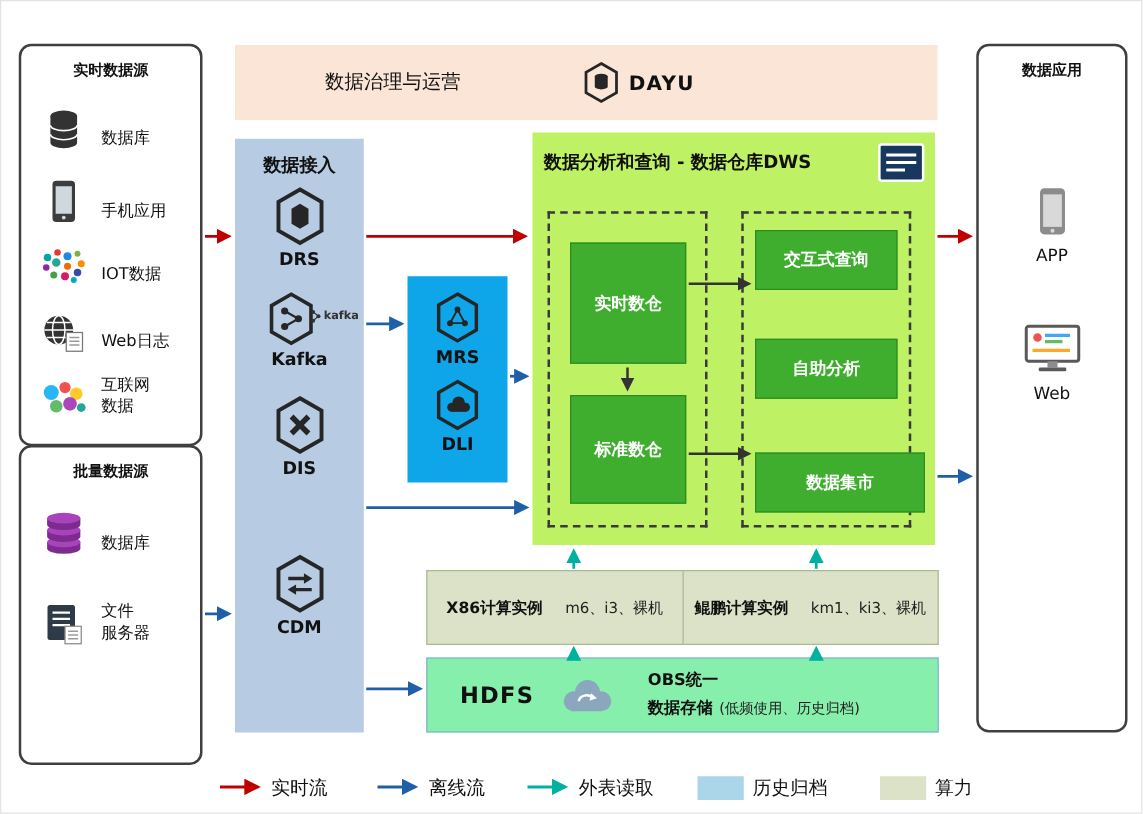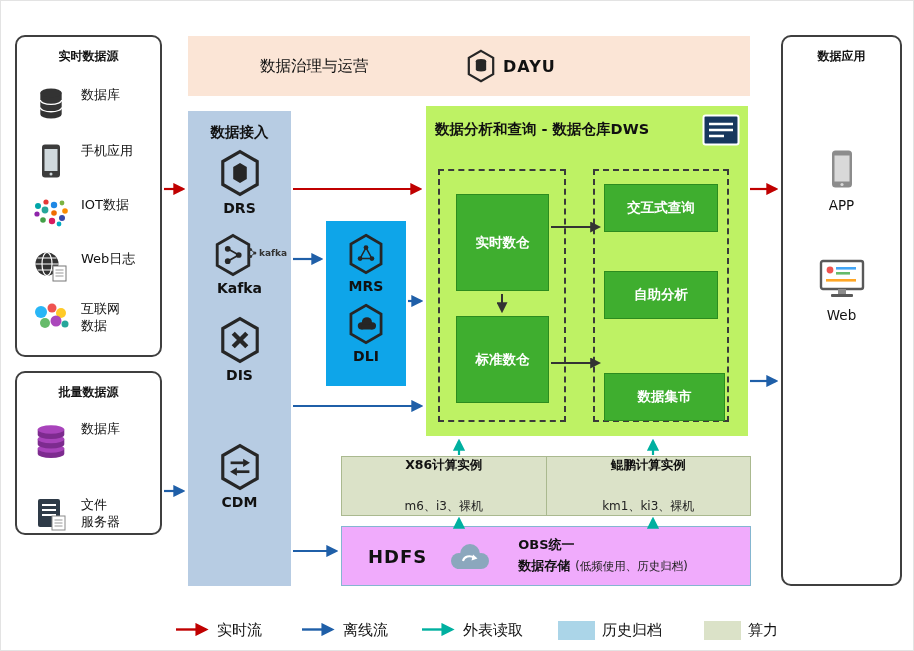--- a/index.html
+++ b/index.html
@@ -1,43 +1,43 @@
 <!DOCTYPE html>
 <html><head>
 <meta charset="utf-8">
 <style>
   *{margin:0;padding:0;box-sizing:border-box}
   body{font-family:"DejaVu Sans","Liberation Sans",sans-serif;background:#fff}
   #canvas{position:relative;width:914px;height:651px;background:#fff;border:1px solid #e3e3e3;overflow:hidden}
   .abs{position:absolute}
   .panel{position:absolute;border:2px solid #3f3f3f;border-radius:10px;background:#fff}
   .panel-title{position:absolute;top:11px;left:0;right:0;text-align:center;font-weight:bold;font-size:12px;color:#111}
-  .src-item{position:absolute;left:12px;right:6px;display:flex;align-items:flex-start;gap:8px}
+  .src-item{position:absolute;left:12px;right:6px;display:flex;align-items:flex-end;gap:8px}
   .src-icon{flex:0 0 44px;display:flex;justify-content:center;align-items:center}
   .src-label{font-size:13px;color:#111;line-height:1.3;white-space:pre-line}
   .banner{position:absolute;left:187px;top:35px;width:562px;height:60px;background:#fbe5d6}
   .banner-title{position:absolute;left:72px;top:50%;transform:translateY(-50%);font-weight:normal;font-size:15.5px;color:#111}
   .dayu-group{position:absolute;left:278px;top:50%;transform:translateY(-50%);display:flex;align-items:center;gap:7px}
   .dayu-text{font-weight:bold;font-size:16px;color:#111;letter-spacing:1px}
   .col{position:absolute;left:187px;top:110px;width:103px;height:475px;background:#b7cce3}
   .col-title{position:absolute;top:12px;left:0;right:0;text-align:center;font-weight:bold;font-size:14.5px;color:#111}
   .svc{position:absolute;left:0;right:0;display:flex;flex-direction:column;align-items:center}
   .svc-label{font-weight:bold;font-size:14px;color:#111;margin-top:3px}
   .kafka-badge{position:absolute;right:4px;top:14px;display:flex;align-items:center;gap:2px;font-size:9px;font-weight:bold;color:#333}
   .graybox{position:absolute;left:325px;top:220px;width:80px;height:165px;background:#0ea5e9}
   .yellow{position:absolute;left:425px;top:105px;width:322px;height:330px;background:#bef264}
   .dws-title{position:absolute;font-weight:bold;font-size:14.5px;color:#111}
   .dashed{position:absolute;border:2px dashed #3a3a3a}
   .greenbox{position:absolute;background:#3fae2f;border:1px solid #2c8c1f;color:#fff;font-weight:bold;font-size:13.5px;display:flex;align-items:center;justify-content:center;text-align:center}
   .khaki{position:absolute;left:340px;top:455px;width:410px;height:60px;background:#dbe2c8;border:1px solid #aab98f;display:flex}
-  .kcell{flex:1;display:flex;flex-direction:column;align-items:center;justify-content:space-between;gap:18px}
+  .kcell{flex:1;display:flex;flex-direction:row;align-items:center;justify-content:center;gap:18px}
   .kcell + .kcell{border-left:1px solid #aab98f}
   .ktitle{font-weight:bold;font-size:12.5px;color:#111}
   .ksub{font-size:12px;color:#222}
-  .hdfs{position:absolute;left:340px;top:525px;width:410px;height:60px;background:#f0abfc;border:1px solid #84b6d0;display:flex;align-items:center;padding-left:26px}
+  .hdfs{position:absolute;left:340px;top:525px;width:410px;height:60px;background:#86efac;border:1px solid #84b6d0;display:flex;align-items:center;padding-left:26px}
   .hdfs-label{font-weight:bold;font-size:18px;color:#111;letter-spacing:1px}
   .obs-block{margin-left:23px;line-height:1.35}
   .obs-b{font-weight:bold;font-size:13px;color:#111}
   .obs-note{font-size:11.5px;color:#222}
   .legend-label{position:absolute;top:620px;font-size:15px;color:#111}
   .swatch{position:absolute;top:620px;width:37px;height:19px}
   .sw-archive{background:#abd5e8}
   .sw-compute{background:#dbe2c8}
   #flows{position:absolute;left:0;top:0;pointer-events:none;z-index:5}
 </style>
@@ -120,21 +120,21 @@
             <circle cx="14" cy="22" r="5" fill="#66bb6a"></circle>
           <circle cx="25" cy="20" r="5.5" fill="#ab47bc"></circle>
             <circle cx="34" cy="23" r="3.5" fill="#26a69a"></circle>
         </svg>
       </span>
       <span class="src-label">互联网
 数据</span>
     </div>
   </div>
 
-  <div class="panel" style="left:14px;top:370px;width:147px;height:164px">
+  <div class="panel" style="left:14px;top:355px;width:147px;height:256px">
     <div class="panel-title">批量数据源</div>
     <div class="src-item" style="top:48px">
       <span class="src-icon">
         <svg width="38" height="38" viewBox="0 0 40 40">
           <path d="M6 29 v5.5 a14 4.5 0 0 0 28 0 v-5.5" fill="#7d2b8f"></path>
             <ellipse cx="20" cy="29" rx="14" ry="4.5" fill="#a843bb"></ellipse>
           <path d="M6 19 v5.5 a14 4.5 0 0 0 28 0 v-5.5" fill="#7d2b8f"></path>
             <ellipse cx="20" cy="19" rx="14" ry="4.5" fill="#a843bb"></ellipse>
           <path d="M6 9 v5.5 a14 4.5 0 0 0 28 0 v-5.5" fill="#7d2b8f"></path>
             <ellipse cx="20" cy="9" rx="14" ry="4.5" fill="#a843bb"></ellipse>
@@ -231,21 +231,21 @@
     <svg class="abs" style="right:8px;top:8px" width="38" height="32" viewBox="0 0 38 32">
       <rect x="1.5" y="1.5" width="35" height="29" rx="2" fill="#17375e" stroke="#fff" stroke-width="2"></rect>
       <path d="M7 10 h24 M7 16 h24 M7 22 h15" stroke="#fff" stroke-width="2.4"></path>
     </svg>
     <div class="dashed" style="left:12px;top:63px;width:128px;height:253px"></div>
     <div class="dashed" style="left:167px;top:63px;width:136px;height:253px"></div>
     <div class="greenbox" style="left:30px;top:88px;width:93px;height:97px">实时数仓</div>
     <div class="greenbox" style="left:30px;top:210px;width:93px;height:87px">标准数仓</div>
     <div class="greenbox" style="left:178px;top:78px;width:114px;height:48px">交互式查询</div>
     <div class="greenbox" style="left:178px;top:165px;width:114px;height:48px">自助分析</div>
-    <div class="greenbox" style="left:178px;top:267px;width:121px;height:48px">数据集市</div>
+    <div class="greenbox" style="left:178px;top:256px;width:136px;height:48px">数据集市</div>
   </div>
 
   <div class="khaki">
     <div class="kcell">
       <div class="ktitle">X86计算实例</div>
       <div class="ksub">m6、i3、裸机</div>
     </div>
     <div class="kcell">
       <div class="ktitle">鲲鹏计算实例</div>
       <div class="ksub">km1、ki3、裸机</div>

